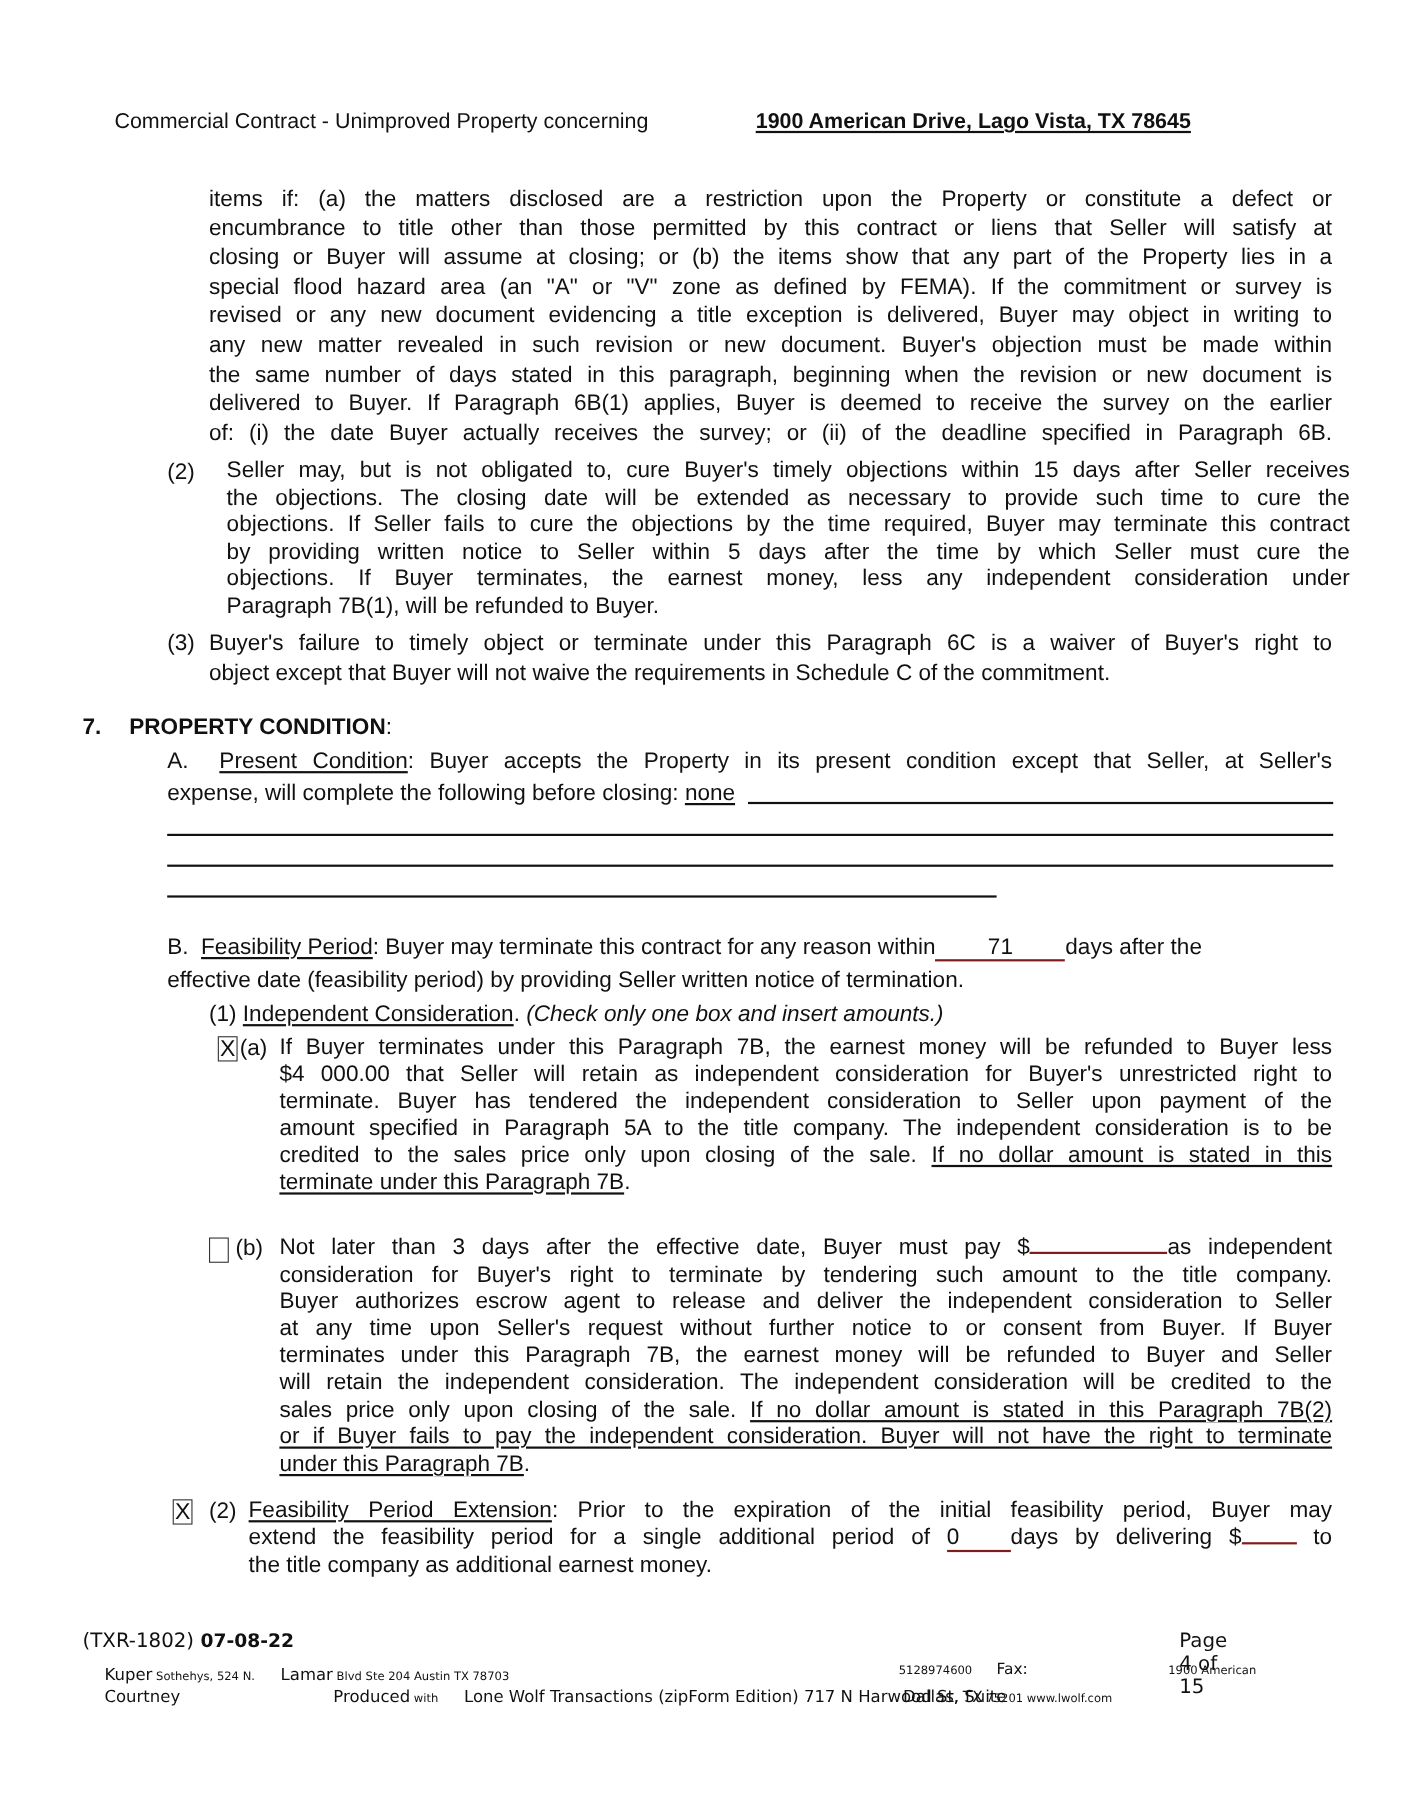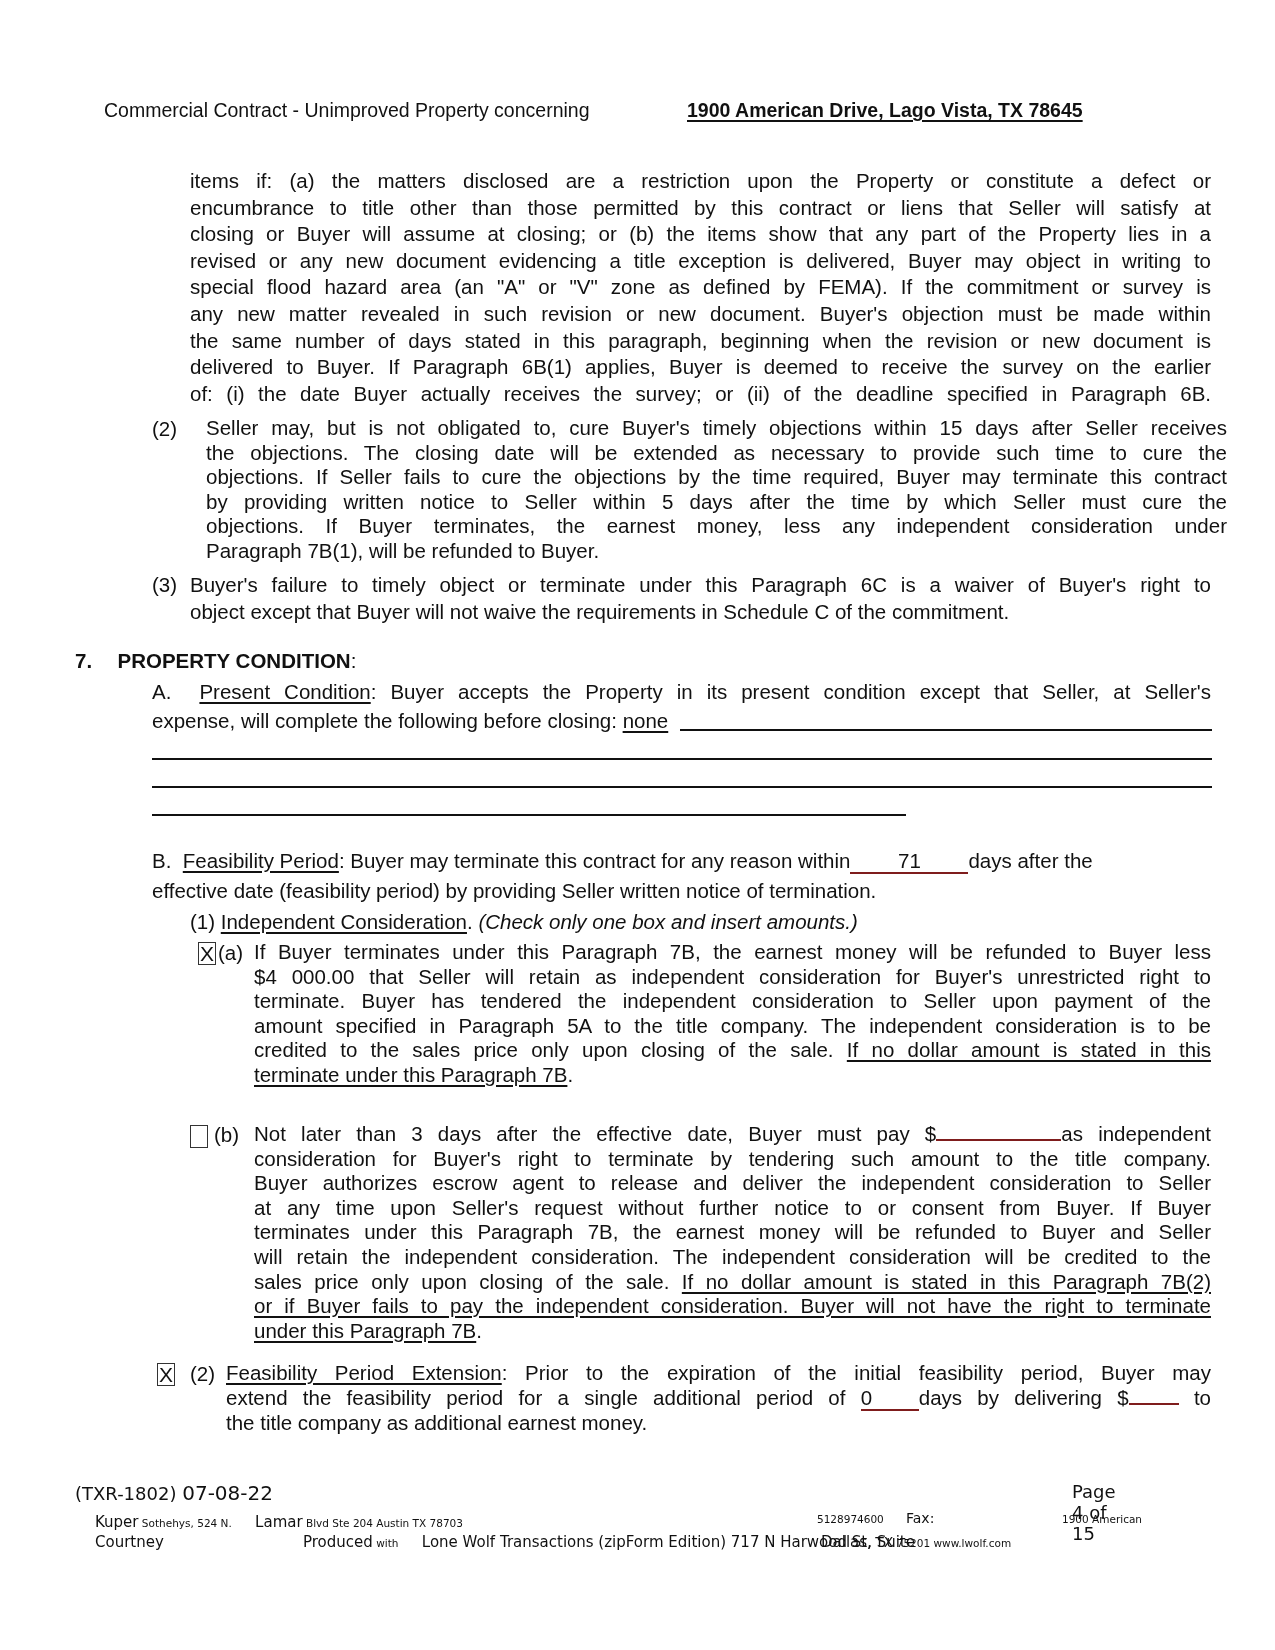--- a/index.html
+++ b/index.html
@@ -17,42 +17,42 @@
     .bold { font-weight: bold; }
     .it { font-style: italic; }
     .line { display: block; white-space: nowrap; }
     .fill { display: inline-block; border-bottom: 2px solid #7f1d1d; text-align: center; line-height: 22px; }
 
     .rule { position: absolute; height: 0; border-top: 2px solid #111; }
 
     .cbox { position: absolute; width: 18px; height: 23px; border: 1.5px solid #333; box-sizing: border-box; font-family: "Liberation Sans", sans-serif; font-size: 21px; line-height: 21px; text-align: center; color: #111; background: #fff; }
 
     .footer-code { position: absolute; top: 1481px; left: 75px; font-family: "DejaVu Sans", sans-serif; font-size: 18px; }
-    .footer-code .small { font-size: 20px; }
+    .footer-code .small { font-size: 17px; font-weight: bold; }
     .footer-page { position: absolute; top: 1481px; left: 1072px; font-family: "DejaVu Sans", sans-serif; font-size: 18px; }
     .fsmall { position: absolute; font-family: "DejaVu Sans", sans-serif; font-size: 10.5px; white-space: nowrap; }
     .fmed { font-size: 15px; margin-left: 20px; }
     .flarge { font-size: 14px; }
   </style>
 </head>
 <body>
 
 <div class="page">
 
   <div class="header">
     <span class="label">Commercial Contract - Unimproved Property concerning</span>
     <span class="addr">1900 American Drive, Lago Vista, TX 78645</span>
   </div>
 
   <div class="blk body-text" style="left:190px; top:168px; width:1021px;">
     <span class="line just">items if: (a) the matters disclosed are a restriction upon the Property or constitute a defect or</span>
     <span class="line just">encumbrance to title other than those permitted by this contract or liens that Seller will satisfy at</span>
     <span class="line just">closing or Buyer will assume at closing; or (b) the items show that any part of the Property lies in a</span>
+    <span class="line just">special flood hazard area (an "A" or "V" zone as defined by FEMA). If the commitment or survey is</span>
     <span class="line just">revised or any new document evidencing a title exception is delivered, Buyer may object in writing to</span>
-    <span class="line just">special flood hazard area (an "A" or "V" zone as defined by FEMA). If the commitment or survey is</span>
     <span class="line just">any new matter revealed in such revision or new document. Buyer's objection must be made within</span>
     <span class="line just">the same number of days stated in this paragraph, beginning when the revision or new document is</span>
     <span class="line just">delivered to Buyer. If Paragraph 6B(1) applies, Buyer is deemed to receive the survey on the earlier</span>
     <span class="line just">of: (i) the date Buyer actually receives the survey; or (ii) of the deadline specified in Paragraph 6B.</span>
   </div>
 
   <div class="blk body-text" style="left:152px; top:416px;">(2)</div>
   <div class="blk body-text" style="left:174px; top:416px; width:1021px; line-height:24.6px;margin-left:32px;">
     <span class="line just">Seller may, but is not obligated to, cure Buyer's timely objections within 15 days after Seller receives</span>
     <span class="line just">the objections. The closing date will be extended as necessary to provide such time to cure the</span>

